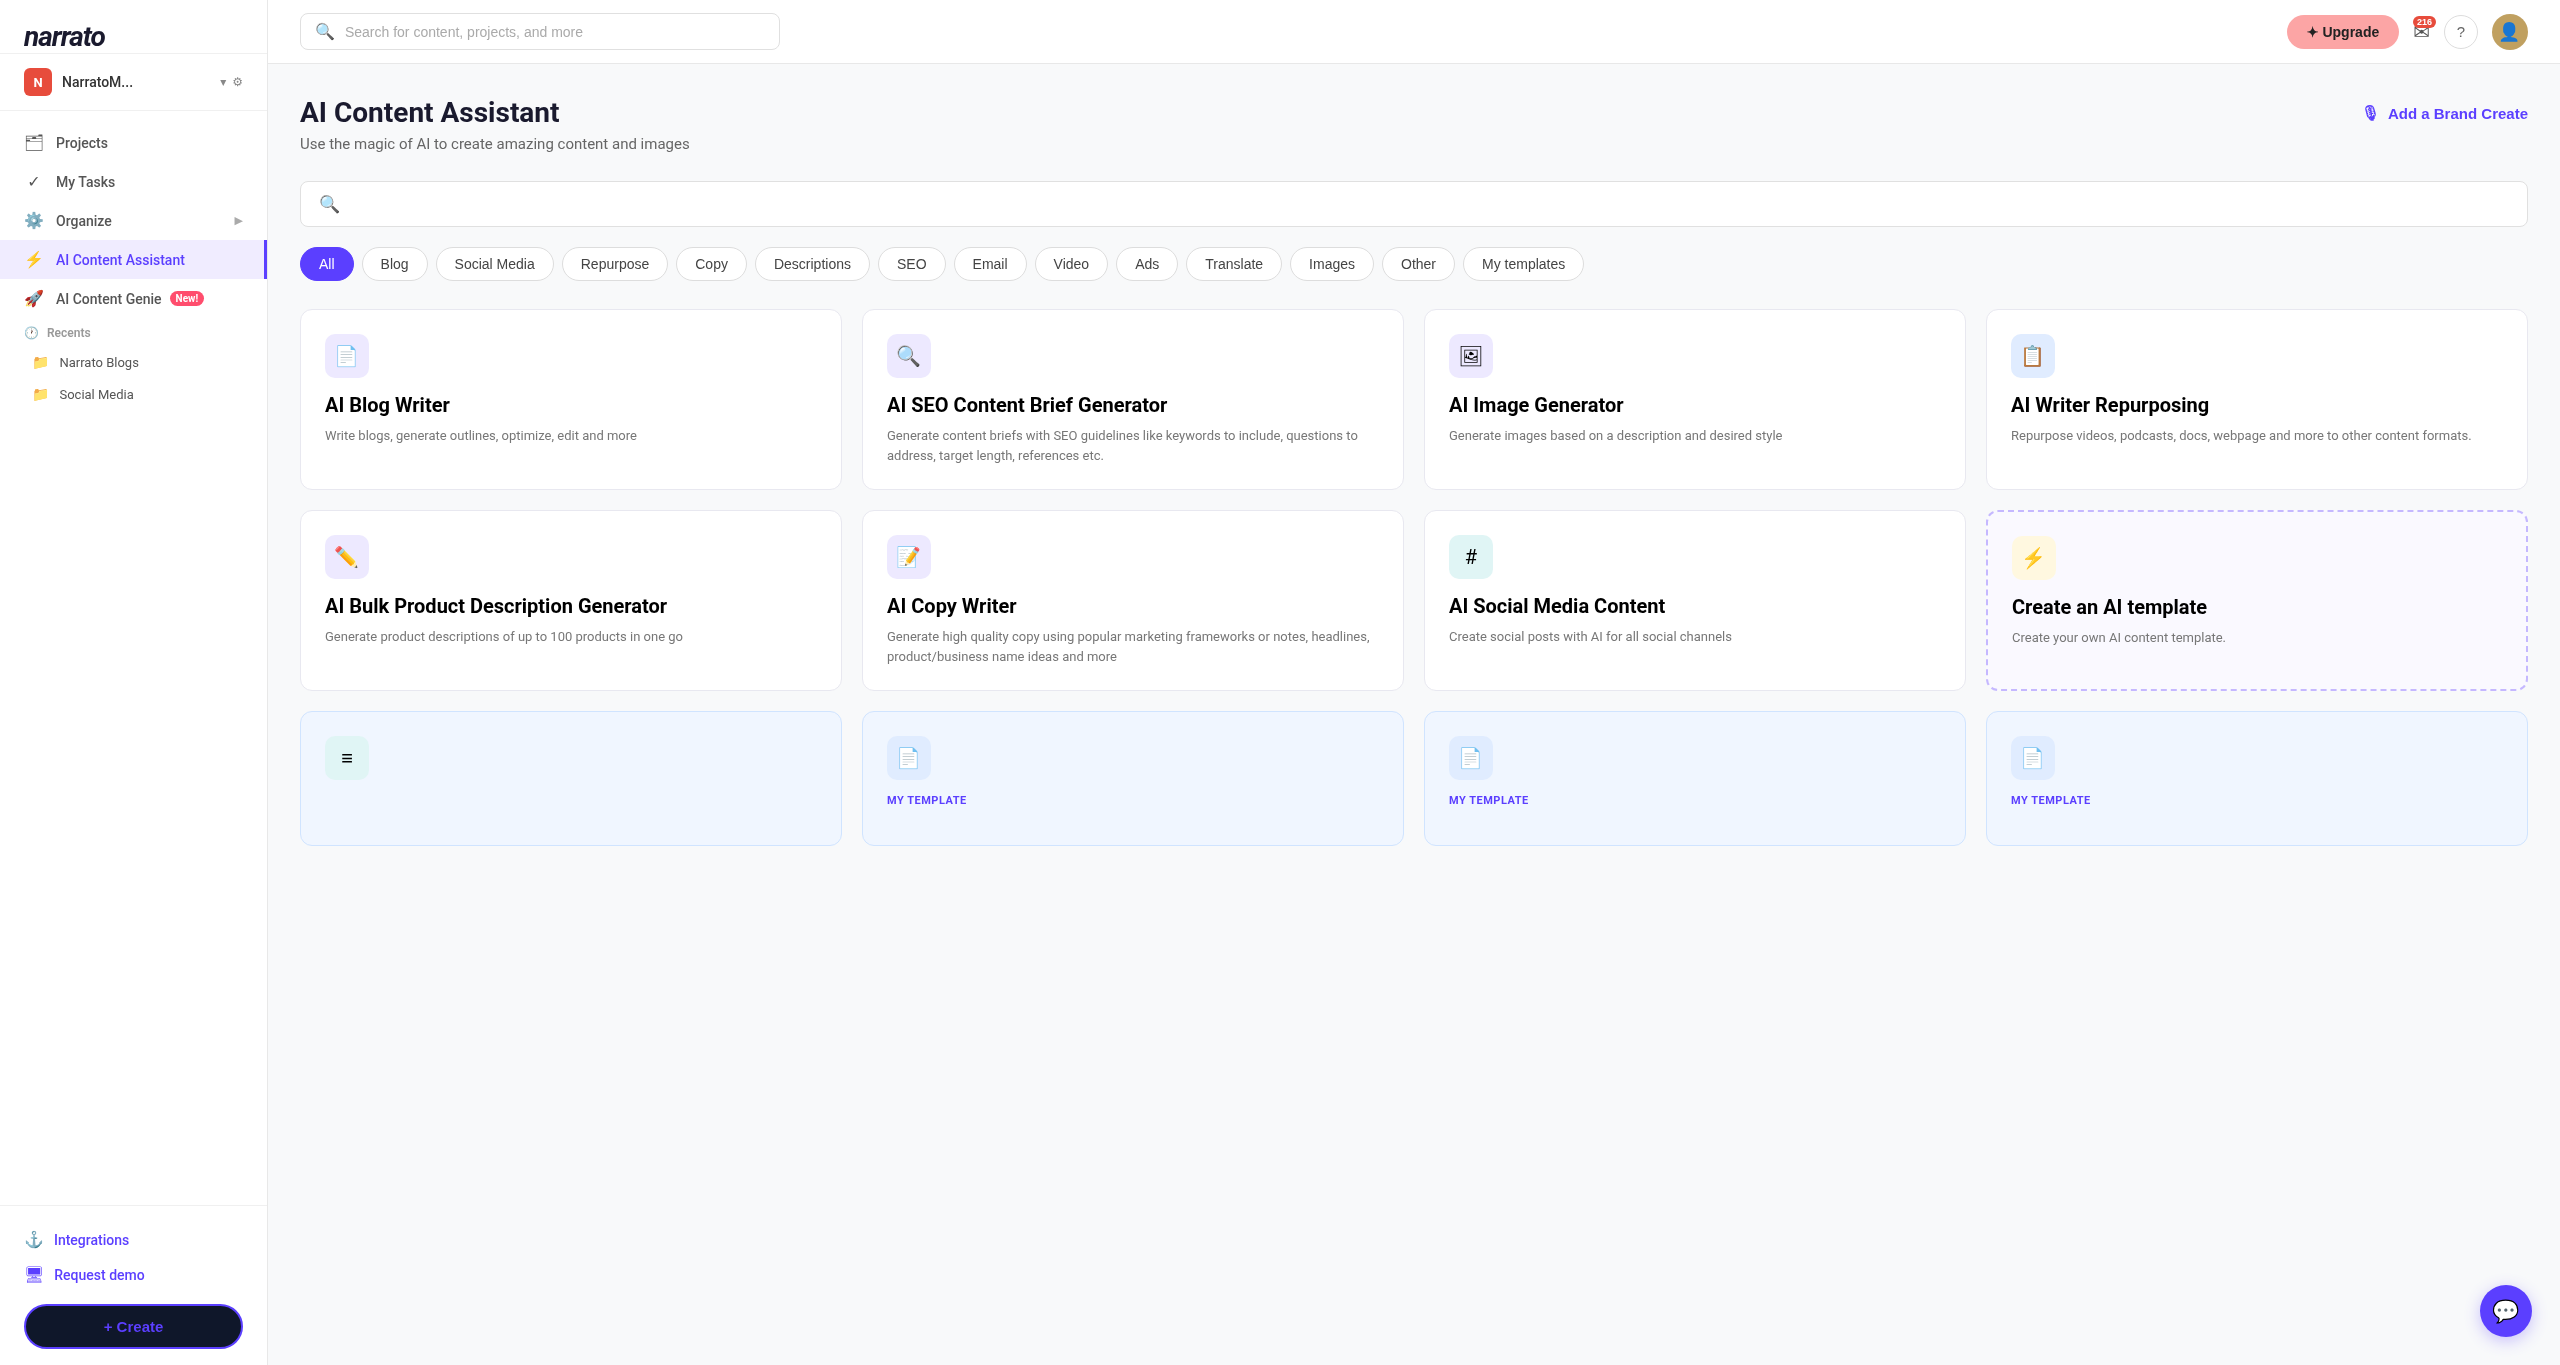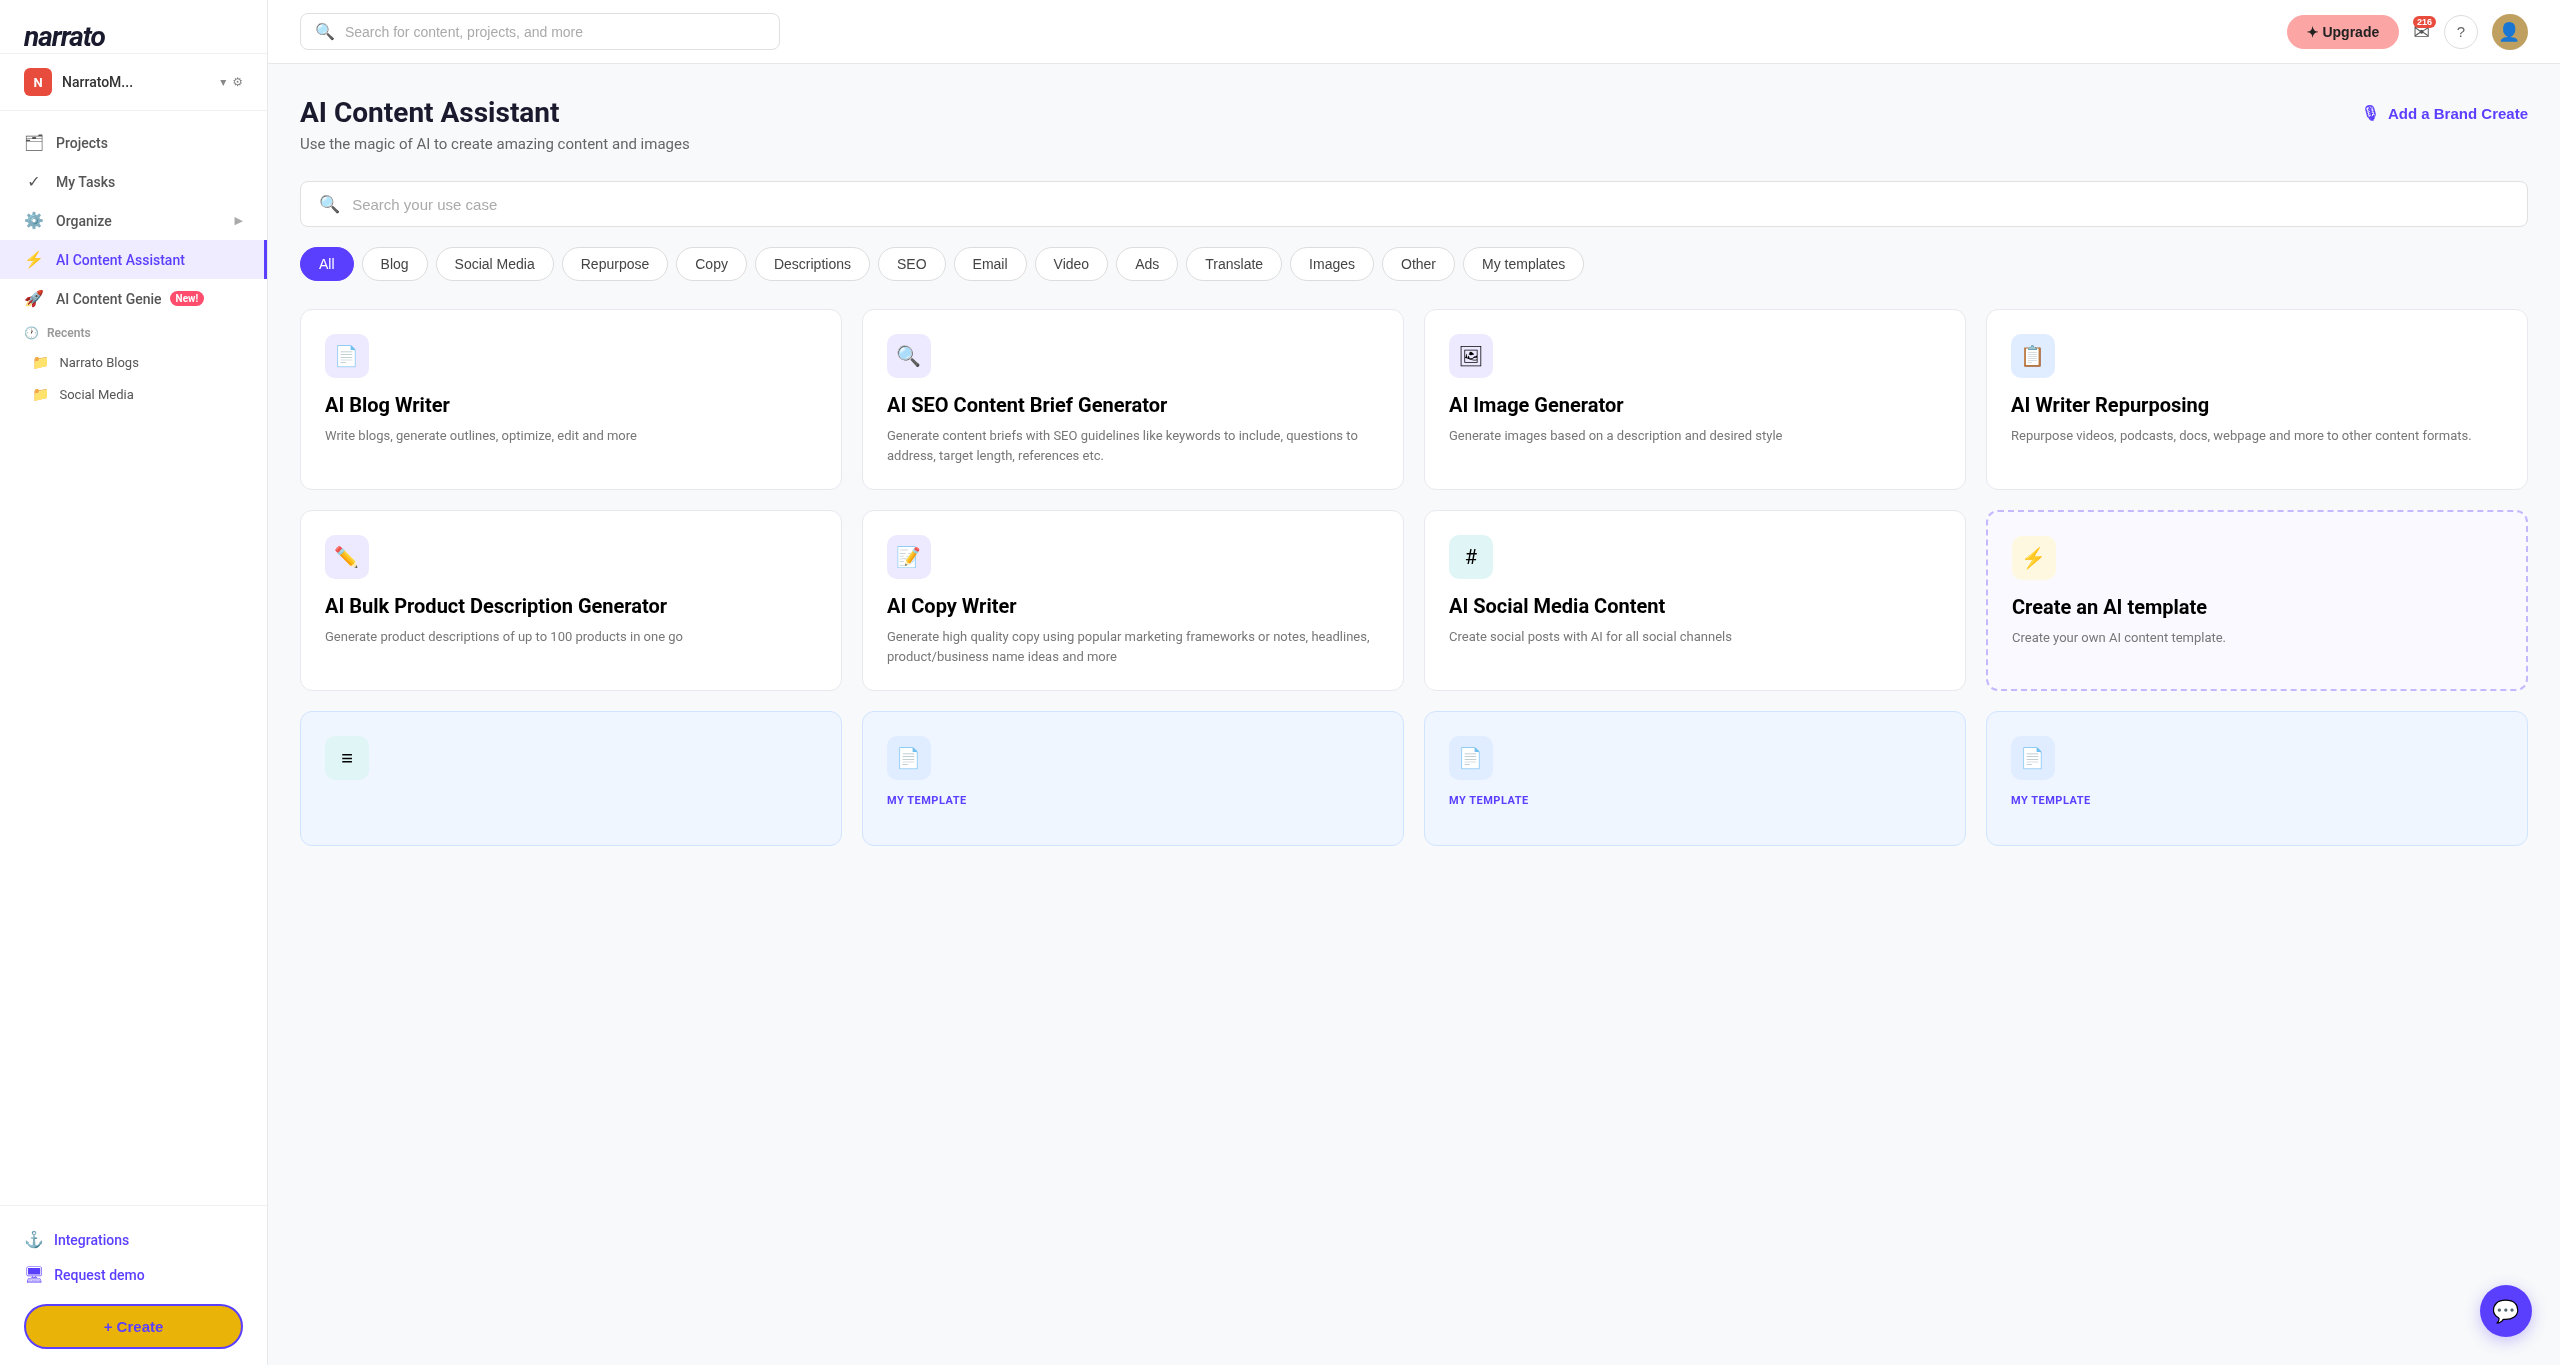--- a/index.html
+++ b/index.html
@@ -137,21 +137,21 @@
       padding: 8px 0;
       color: #5b3fff;
       font-size: 14px;
       font-weight: 500;
       cursor: pointer;
     }
     .bottom-link .nav-icon { font-size: 16px; }
     .create-btn {
       width: 100%;
       padding: 12px;
-      background: #eab308;
+      background: #0f172a;
       border: 2px solid #5b3fff;
       border-radius: 24px;
       color: #5b3fff;
       font-size: 15px;
       font-weight: 600;
       cursor: pointer;
       margin-top: 12px;
       display: flex;
       align-items: center;
       justify-content: center;
@@ -509,21 +509,20 @@
         <p class="page-subtitle">Use the magic of AI to create amazing content and images</p>
       </div>
       <button class="brand-voice-btn">
         <span>🎙</span>
         <span>Add a Brand Create</span>
       </button>
     </div>
 
     <div class="use-case-search">
       <span style="color:#aaa;font-size:17px;">🔍</span>
-      <input type="text" placeholder="Search your use case" style="">
     </div>
 
     <div class="filter-tabs">
       <button class="filter-tab active">All</button>
       <button class="filter-tab">Blog</button>
       <button class="filter-tab">Social Media</button>
       <button class="filter-tab">Repurpose</button>
       <button class="filter-tab">Copy</button>
       <button class="filter-tab">Descriptions</button>
       <button class="filter-tab">SEO</button>

